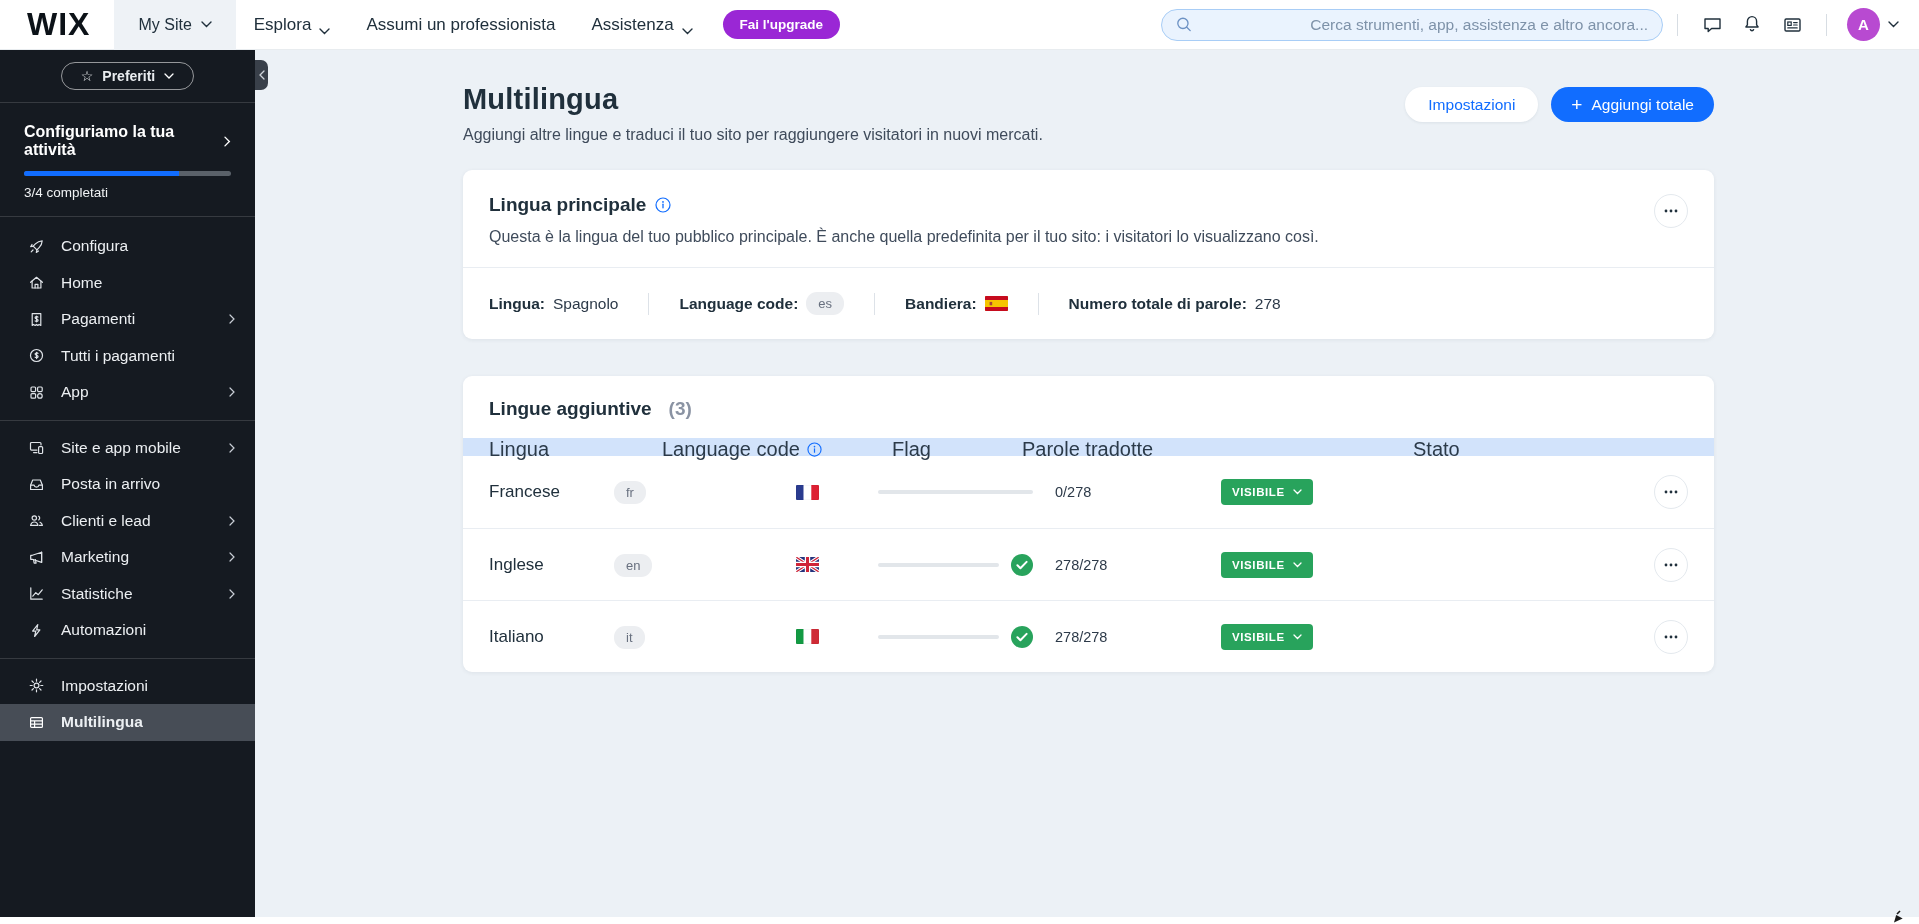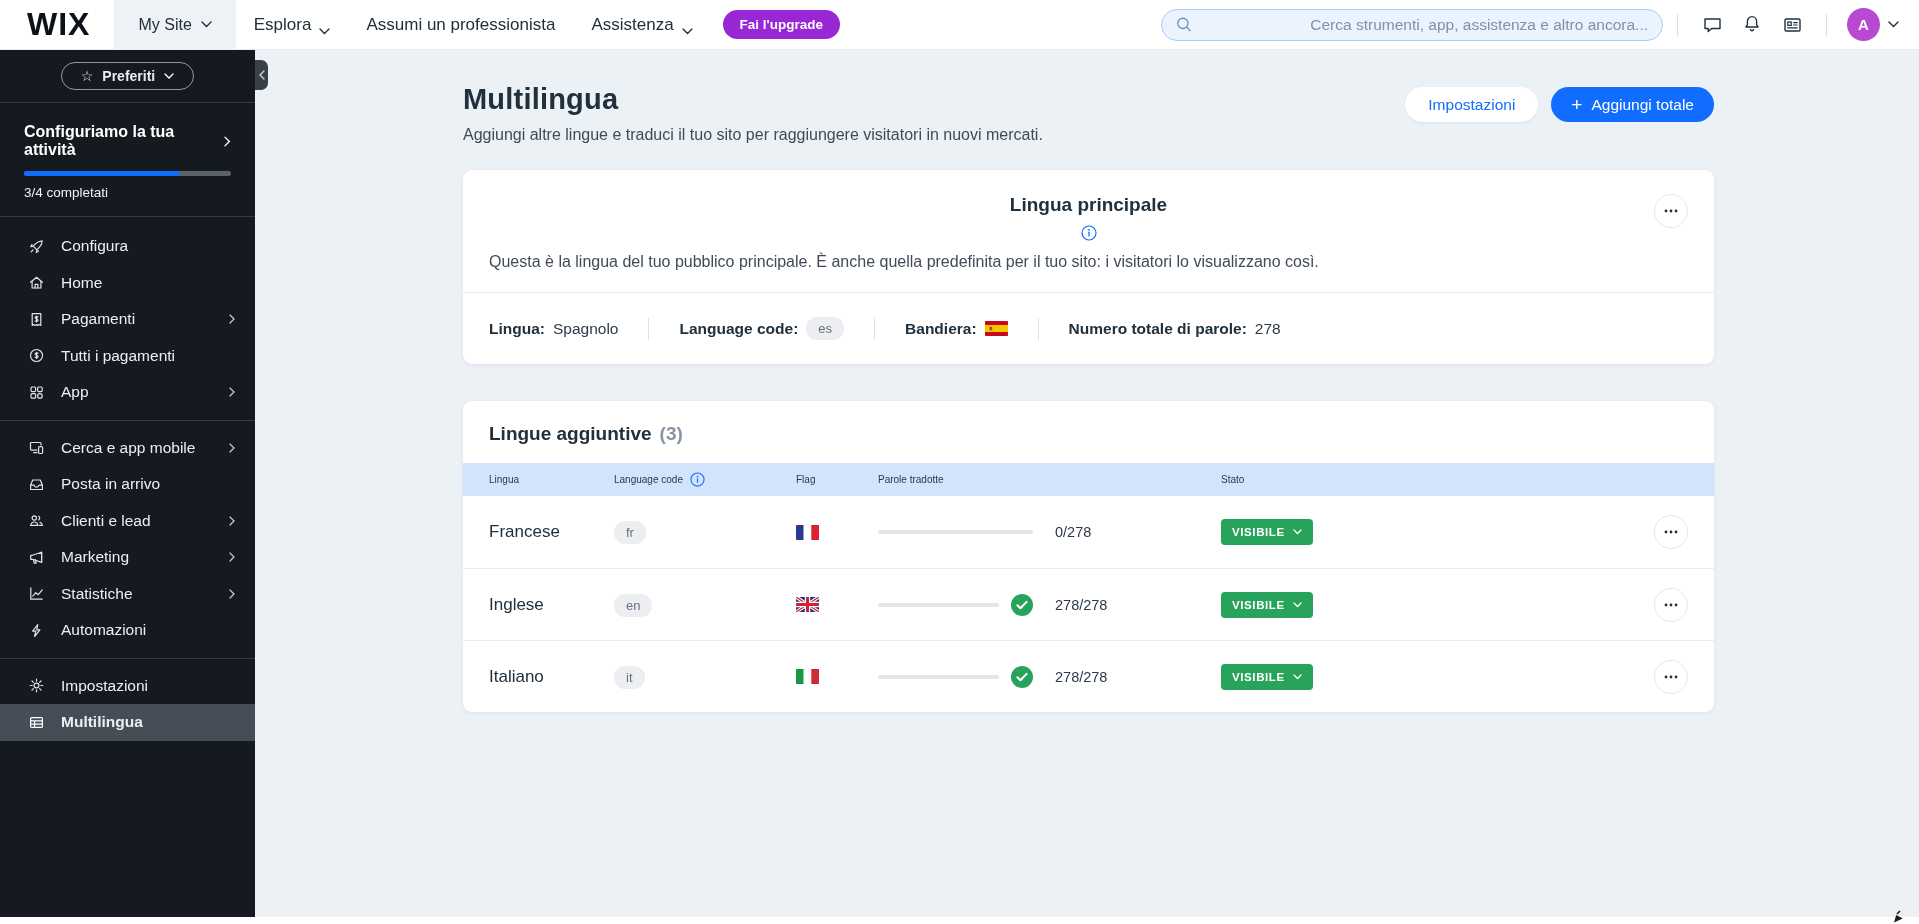--- a/index.html
+++ b/index.html
@@ -62,38 +62,38 @@
   .head-actions{display:flex; gap:13px; margin-top:4px;}
   .btn-secondary{height:35px; padding:0 23px; border-radius:18px; border:none; background:#fff; color:var(--accent-blue);
     font-size:15.5px; cursor:pointer; box-shadow:0 1px 3px rgba(22,45,61,.08); font-family:inherit;}
   .btn-primary{height:35px; padding:0 20px; border-radius:18px; border:none; background:var(--accent-blue); color:#fff;
     font-size:15.5px; cursor:pointer; display:flex; align-items:center; gap:9px; font-family:inherit;}
   .btn-primary .plus{font-size:19px; font-weight:400; line-height:1;}
 
   .card{background:#fff; border-radius:9px; box-shadow:0 1px 4px rgba(22,45,61,.07); position:relative;}
   .card-1{margin-top:26px;}
   .card-1-head{padding:24px 26px 21px;}
-  .card-title{font-size:19px; font-weight:700; color:var(--heading-color); display:flex; align-items:center; gap:9px;flex-direction:column;}
+  .card-title{font-size:19px; font-weight:700; color:var(--heading-color); display:flex; align-items:center; gap:9px;}
   .card-desc{margin-top:12px; font-size:16px; color:var(--body-color);}
   .card-divider{border:none; border-top:1px solid #e9edf2;}
   .detail-row{display:flex; align-items:center; padding:0 26px; height:71px; font-size:15.5px;}
   .detail-item{display:flex; align-items:center; gap:8px;}
   .detail-label{font-weight:700; color:var(--heading-color);}
   .detail-value{color:#2d3a49;}
   .detail-sep{width:1px; height:22px; background:#dde2e8; margin:0 30px;}
   .code-pill{background:#eceef1; border-radius:11px; padding:4px 12px; font-size:13px; color:#68707f;}
   .ellipsis-btn{width:34px; height:34px; border-radius:50%; background:#fff; border:1px solid #e4e9ee;
     display:flex; align-items:center; justify-content:center; cursor:pointer;}
   .card-1 .ellipsis-btn{position:absolute; top:24px; right:26px;}
 
   .card-2{margin-top:37px;}
-  .card-2-head{padding:22px 26px 18px; display:flex; align-items:center; gap:8px;}
+  .card-2-head{padding:22px 26px 18px; display:flex; align-items:center; gap:17px;}
   .count-gray{color:#8a93a3; font-weight:700; font-size:19px;}
   .t-grid{display:grid; grid-template-columns:125px 182px 82px 343px 1fr 90px; align-items:center; padding:0 26px;}
-  .t-head{background:var(--table-header-bg); height:33px; font-size:10px; color:#2b3a49;}
+  .t-head{background:var(--table-header-bg); height:18px; font-size:20px; color:#2b3a49;gap:48px;}
   .t-head .with-info{display:flex; align-items:center; gap:7px;}
   .t-row{height:72px; border-top:1px solid #e9edf2;}
   .lang-name{font-size:17px; color:var(--heading-color);}
   .flag{border-radius:1px; display:block;}
   .bar-wrap{display:flex; align-items:center; width:155px;}
   .bar{flex:1; height:4px; border-radius:2px; background:#e2e6ea; overflow:hidden;}
   .bar-fill{height:100%; border-radius:2px; background:var(--status-green); width:0;}
   .check-wrap{margin-left:12px; display:flex;}
   .words{display:inline-block; margin-left:22px; font-size:14.5px; color:#2d3a49;}
   .parole-cell{display:flex; align-items:center;}
@@ -250,21 +250,21 @@
     </div>
 
     <hr class="nav-divider">
 
     <div class="nav-item">
       <svg class="si" width="17" height="17" viewBox="0 0 17 17" stroke="#dfe3e8" stroke-width="1.2" fill="none" stroke-linecap="round" stroke-linejoin="round">
           <path d="M13 6V4.5a1 1 0 0 0-1-1H3.5a1 1 0 0 0-1 1v5.6a1 1 0 0 0 1 1H9"></path>
           <path d="M5.6 13.6H9"></path>
           <rect x="10.6" y="7.6" width="4" height="6.9" rx="1"></rect>
         </svg>
-      <span>Cerca e app mobile</span>
+      <span>Site e app mobile</span>
       <svg class="chev-r" width="6" height="10" viewBox="0 0 6 10">
           <path d="M1 1l4 4-4 4" stroke="#c9ced6" stroke-width="1.2" fill="none" stroke-linecap="round"></path>
         </svg>
     </div>
     <div class="nav-item">
       <svg class="si" width="17" height="17" viewBox="0 0 17 17" stroke="#dfe3e8" stroke-width="1.2" fill="none" stroke-linecap="round" stroke-linejoin="round">
           <path d="M2.6 9.2L4.7 4h7.6l2.1 5.2v4.3h-11.8z"></path>
           <path d="M2.6 9.2h3.5c.2 1.1 1.1 2 2.4 2s2.2-.9 2.4-2h3.5"></path>
         </svg>
       <span>Posta in arrivo</span>

